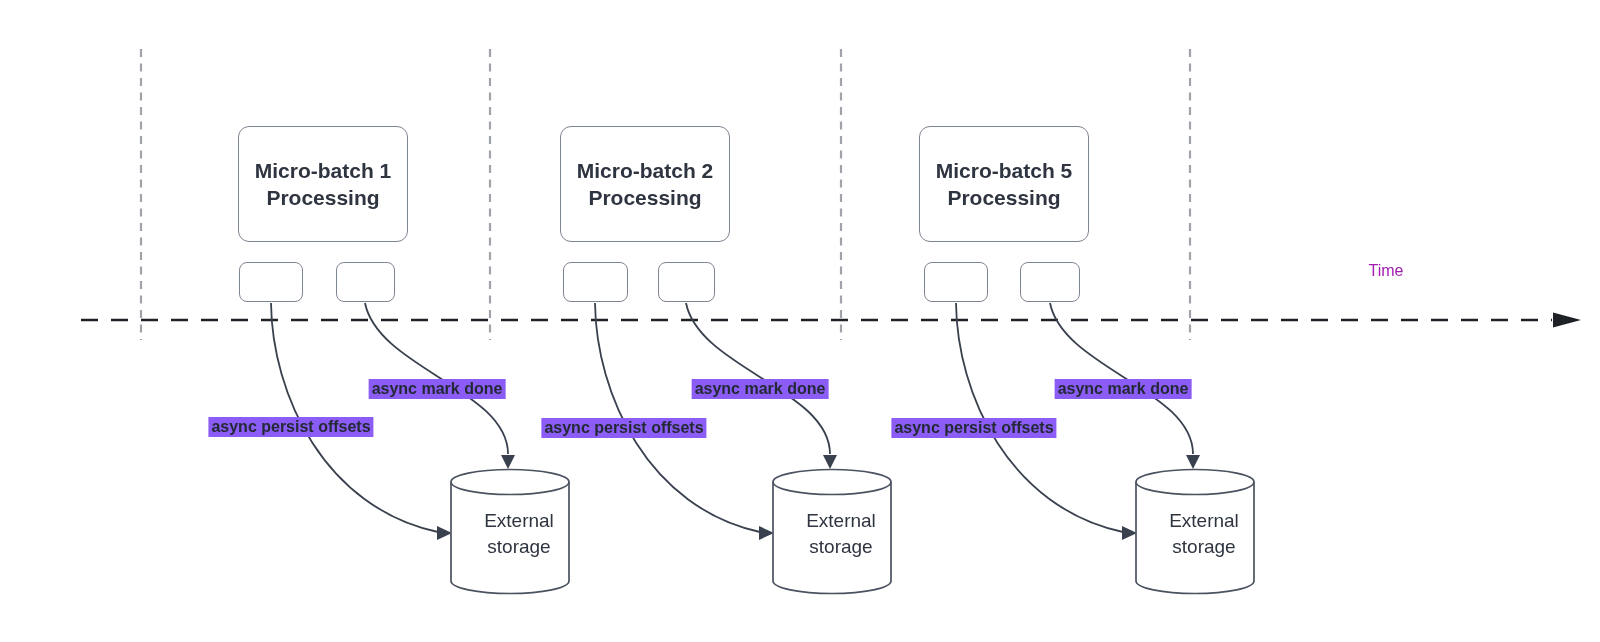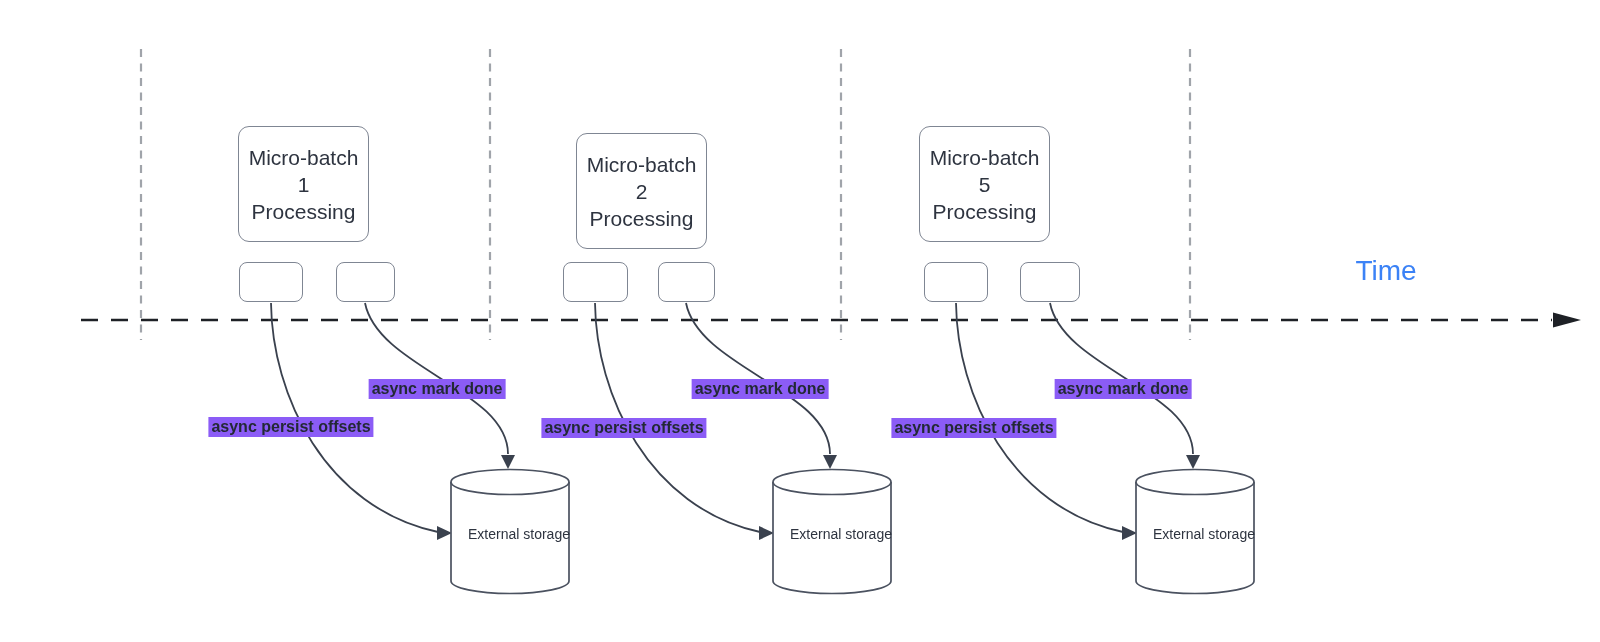--- a/index.html
+++ b/index.html
@@ -6,28 +6,28 @@
   .stage{
     position:relative;
     width:1600px;height:642px;
     background:#ffffff;
     font-family:"Liberation Sans", sans-serif;
     overflow:hidden;
   }
   .layer{position:absolute;left:0;top:0;}
   .batch-box{
     position:absolute;
-    width:131px;height:116px;
+    width:170px;height:116px;
     border:1.5px solid #7f8693;
     border-radius:11px;
     background:#ffffff;
     display:flex;align-items:center;justify-content:center;
     text-align:center;
     font-size:21px;line-height:27px;color:#2e3440;
-    padding:8px 4px;box-sizing:border-box;
+    padding:8px 4px;box-sizing:border-box;font-weight:bold;
   }
   .task-box{
     position:absolute;
     height:40px;top:262px;
     border:1.5px solid #7f8693;
     border-radius:8px;
     background:#ffffff;
     box-sizing:border-box;
   }
   .edge-label{
@@ -36,26 +36,26 @@
     background:#8b5cf6;
     padding:1px 3px;
     font-size:16px;font-weight:700;color:#232935;
     white-space:nowrap;
   }
   .storage-label{
     position:absolute;
     width:136px;height:64px;top:502px;
     display:flex;align-items:center;justify-content:center;
     text-align:center;
-    font-size:14px;line-height:26px;color:#2e3440;
+    font-size:19px;line-height:26px;color:#2e3440;
   }
   .time-label{
     position:absolute;
     transform:translate(-50%,-50%);
-    font-size:28px;color:#3b82f6;
+    font-size:16px;color:#a21caf;
     white-space:nowrap;
   }
 </style>
 </head>
 <body>
 
 <div class="stage">
 
   <svg class="layer" width="1600" height="642" viewBox="0 0 1600 642">
 
@@ -98,21 +98,21 @@
 
   <div class="batch-box" style="left:238px;top:126px;">
     <span>Micro-batch 1 Processing</span>
   </div>
   <div class="task-box" style="left:239px;width:64px;"></div>
   <div class="task-box" style="left:336px;width:59px;"></div>
   <div class="edge-label" style="left:291px;top:427px;">async persist offsets</div>
   <div class="edge-label" style="left:437px;top:389px;">async mark done</div>
   <div class="storage-label" style="left:451px;">External storage</div>
 
-  <div class="batch-box" style="left:560px;top:133px;margin-left:16px;">
+  <div class="batch-box" style="left:560px;top:126px;">
     <span>Micro-batch 2 Processing</span>
   </div>
   <div class="task-box" style="left:563px;width:65px;"></div>
   <div class="task-box" style="left:658px;width:57px;"></div>
   <div class="edge-label" style="left:624px;top:428px;">async persist offsets</div>
   <div class="edge-label" style="left:760px;top:389px;">async mark done</div>
   <div class="storage-label" style="left:773px;">External storage</div>
 
   <div class="batch-box" style="left:919px;top:126px;">
     <span>Micro-batch 5 Processing</span>

